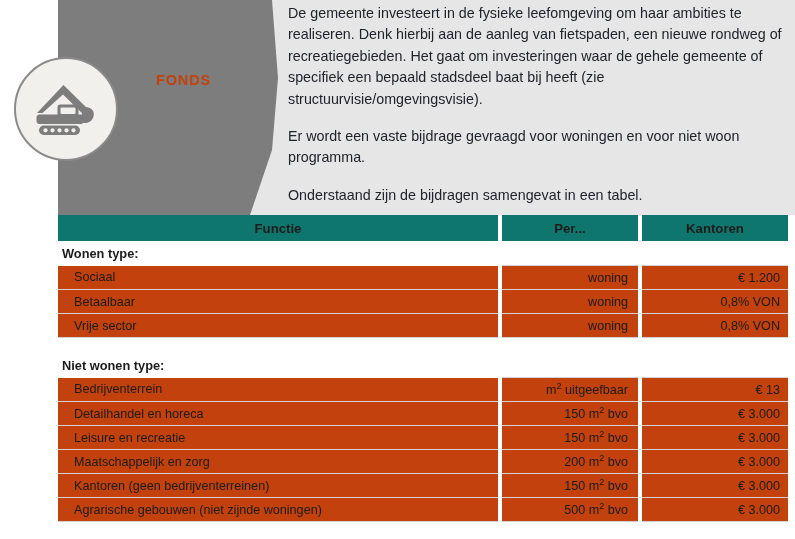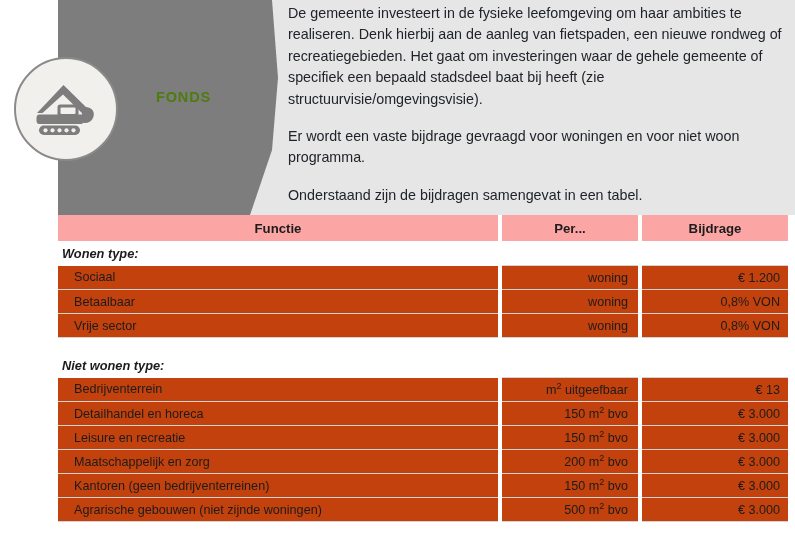--- a/index.html
+++ b/index.html
@@ -53,24 +53,24 @@
     box-sizing: border-box;
     display: flex;
     align-items: center;
     justify-content: center;
   }
   #logo-badge svg { display: block; }
 
   #banner-title {
     position: absolute;
     left: 96px;
-    top: 88px;
+    top: 71px;
     width: 175px;
     text-align: center;
-    color: #4d7c0f;
+    color: #c2410c;
     font-weight: bold;
     font-size: 14.5px;
     letter-spacing: 0.9px;
     line-height: 18px;
   }
   #banner-title .tline { display: block; white-space: nowrap; }
 
   #banner-copy {
     position: absolute;
     left: 288px;
@@ -92,21 +92,21 @@
     border-collapse: collapse;
     table-layout: fixed;
     font-size: 12.6px;
     color: #1c1c1c;
   }
   #fees-table col.c-functie { width: 442px; }
   #fees-table col.c-per     { width: 140px; }
   #fees-table col.c-bij     { width: 148px; }
 
   #fees-table thead th {
-    background: #fca5a5;
+    background: #0f766e;
     font-weight: bold;
     font-size: 13.2px;
     height: 26px;
     padding: 0;
     text-align: center;
     vertical-align: middle;
     border: 0;
     border-right: 4px solid #ffffff;
   }
   #fees-table thead th:last-child { border-right: 0; }
@@ -120,21 +120,20 @@
     background: #c2410c;
   }
   #fees-table tbody td:last-child { border-right: 0; }
 
   #fees-table tr.group-row td {
     border-bottom: 0;
     background: #ffffff;
     height: 24px;
   }
   #fees-table tr.group-row td.group-label {
-    font-style: italic;
     font-weight: bold;
     font-size: 12.8px;
     padding-left: 4px;
   }
   #fees-table tr.group-row td.spacer-cell {
     border-bottom: 1px solid #d3d3d3;
   }
 
   #fees-table tr.gap-row td {
     height: 15px;
@@ -200,21 +199,21 @@
 <table id="fees-table">
   <colgroup>
     <col class="c-functie">
       <col class="c-per">
       <col class="c-bij">
   </colgroup>
   <thead>
     <tr>
       <th>Functie</th>
       <th>Per...</th>
-      <th>Bijdrage</th>
+      <th>Kantoren</th>
     </tr>
   </thead>
   <tbody id="table-body">
       <tr class="group-row">
         <td class="group-label">Wonen type:</td>
         <td class="spacer-cell"></td>
         <td class="spacer-cell"></td>
       </tr>
       <tr>
         <td class="c-name">Sociaal</td>

